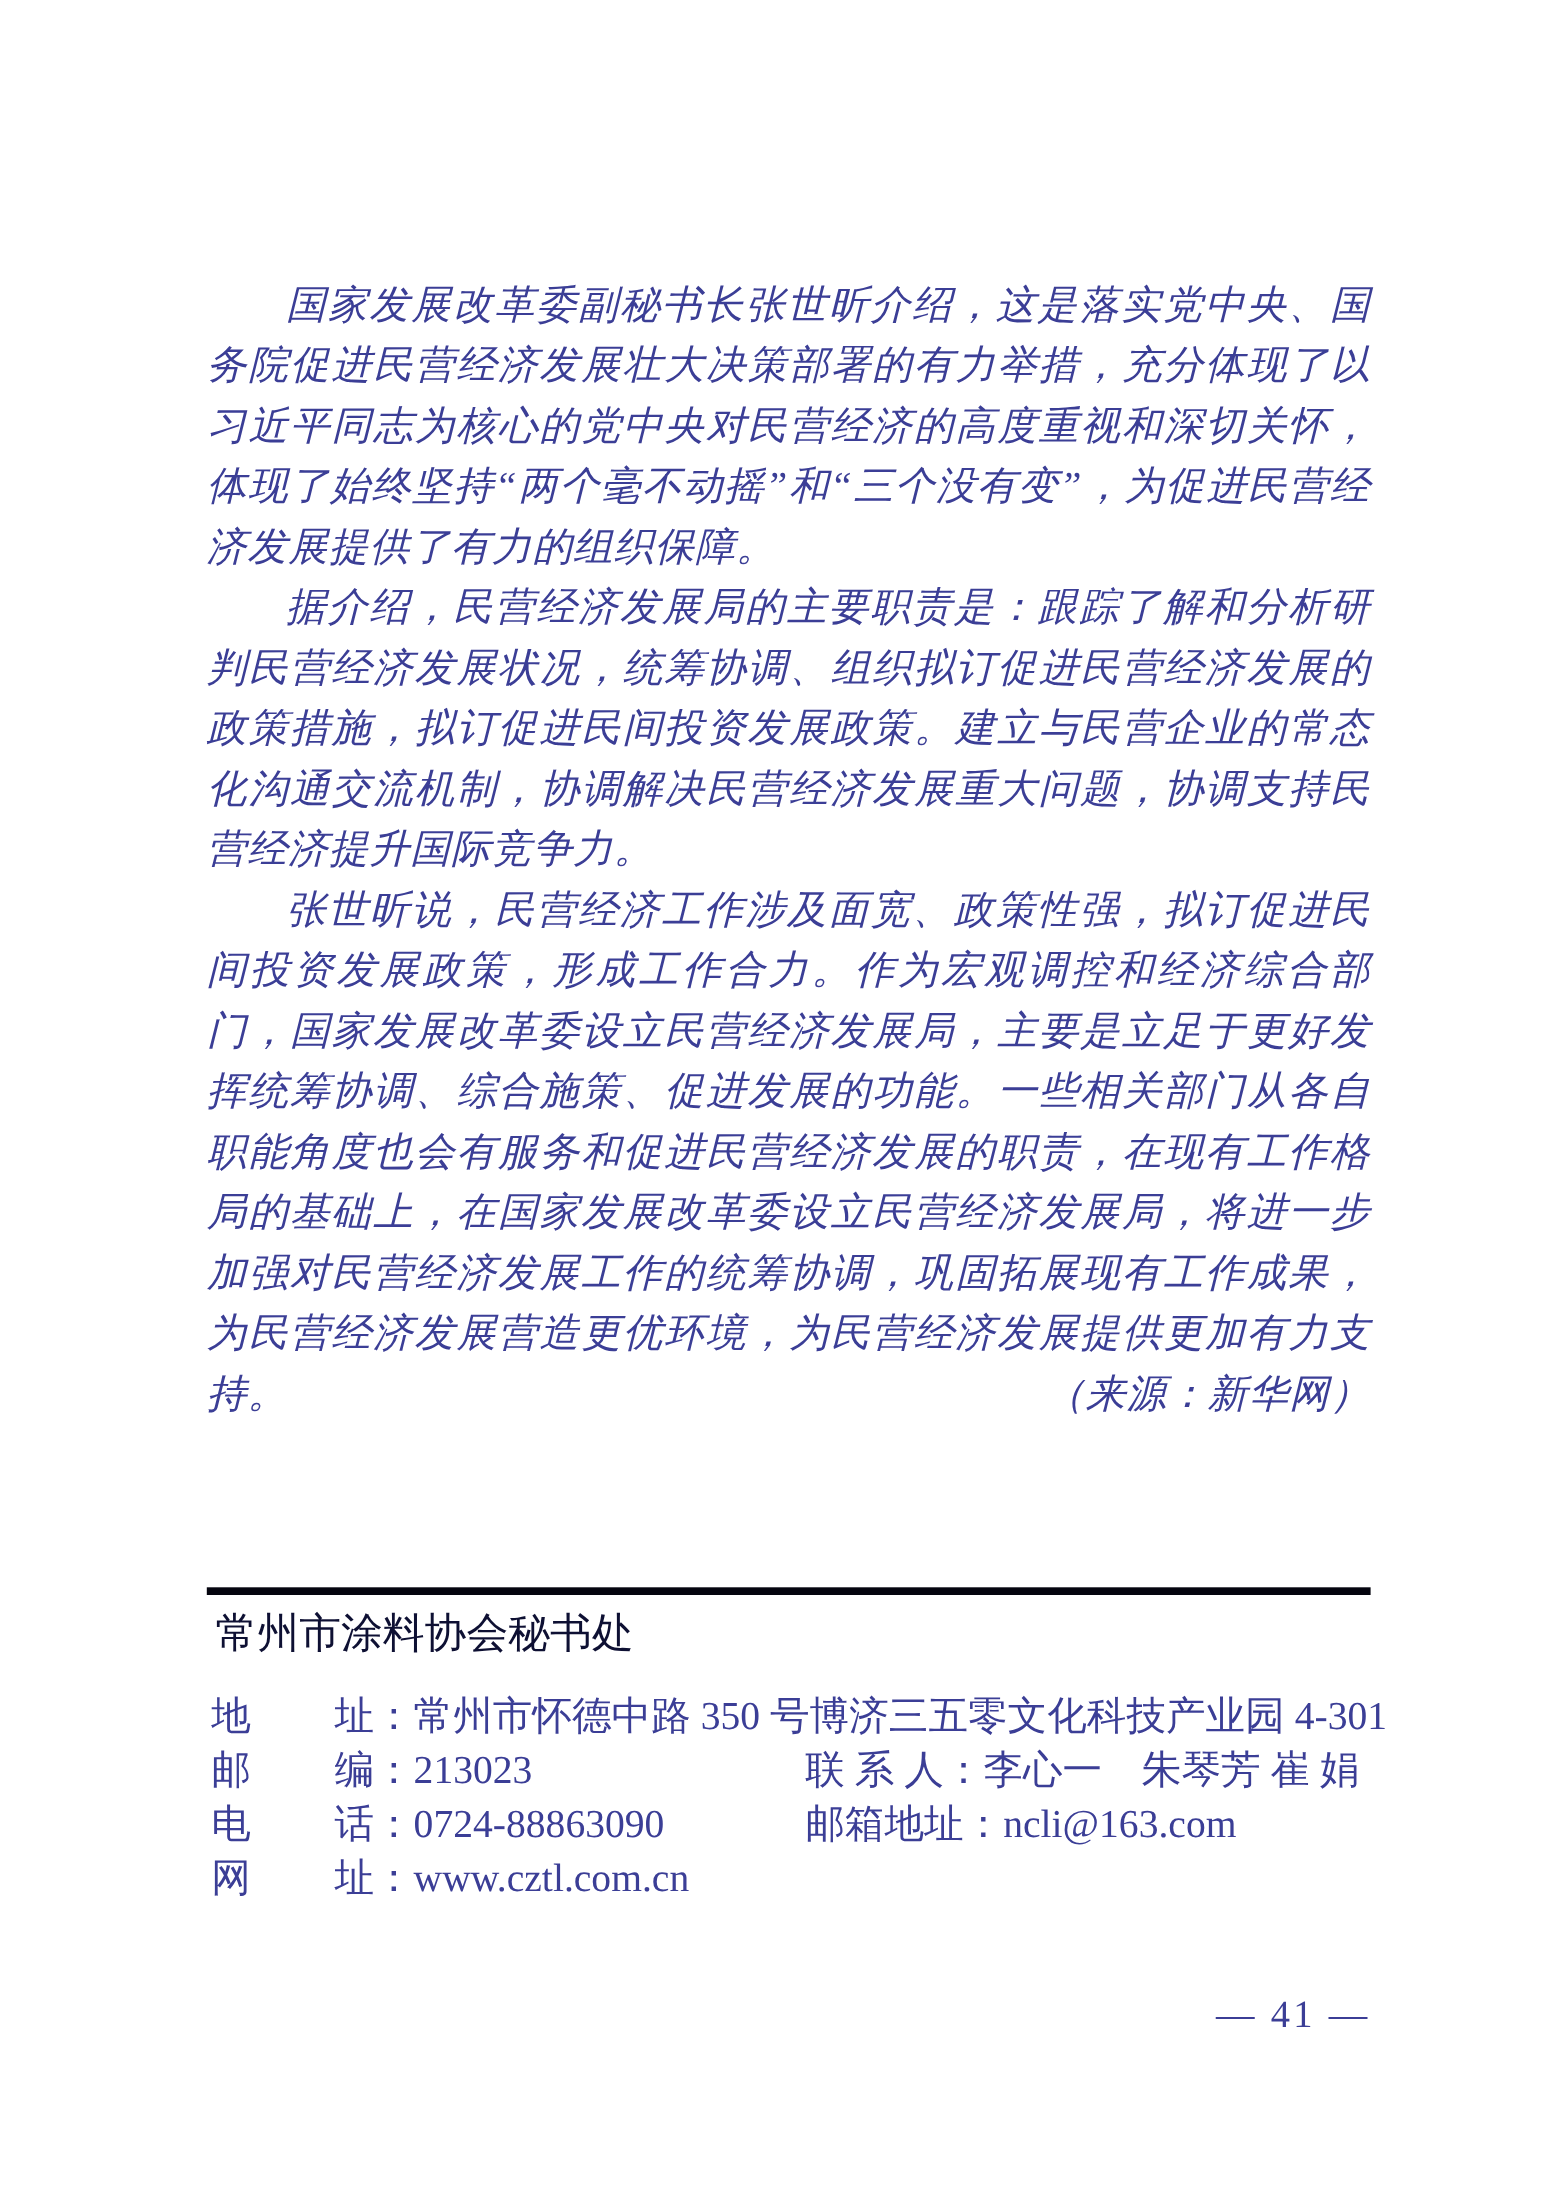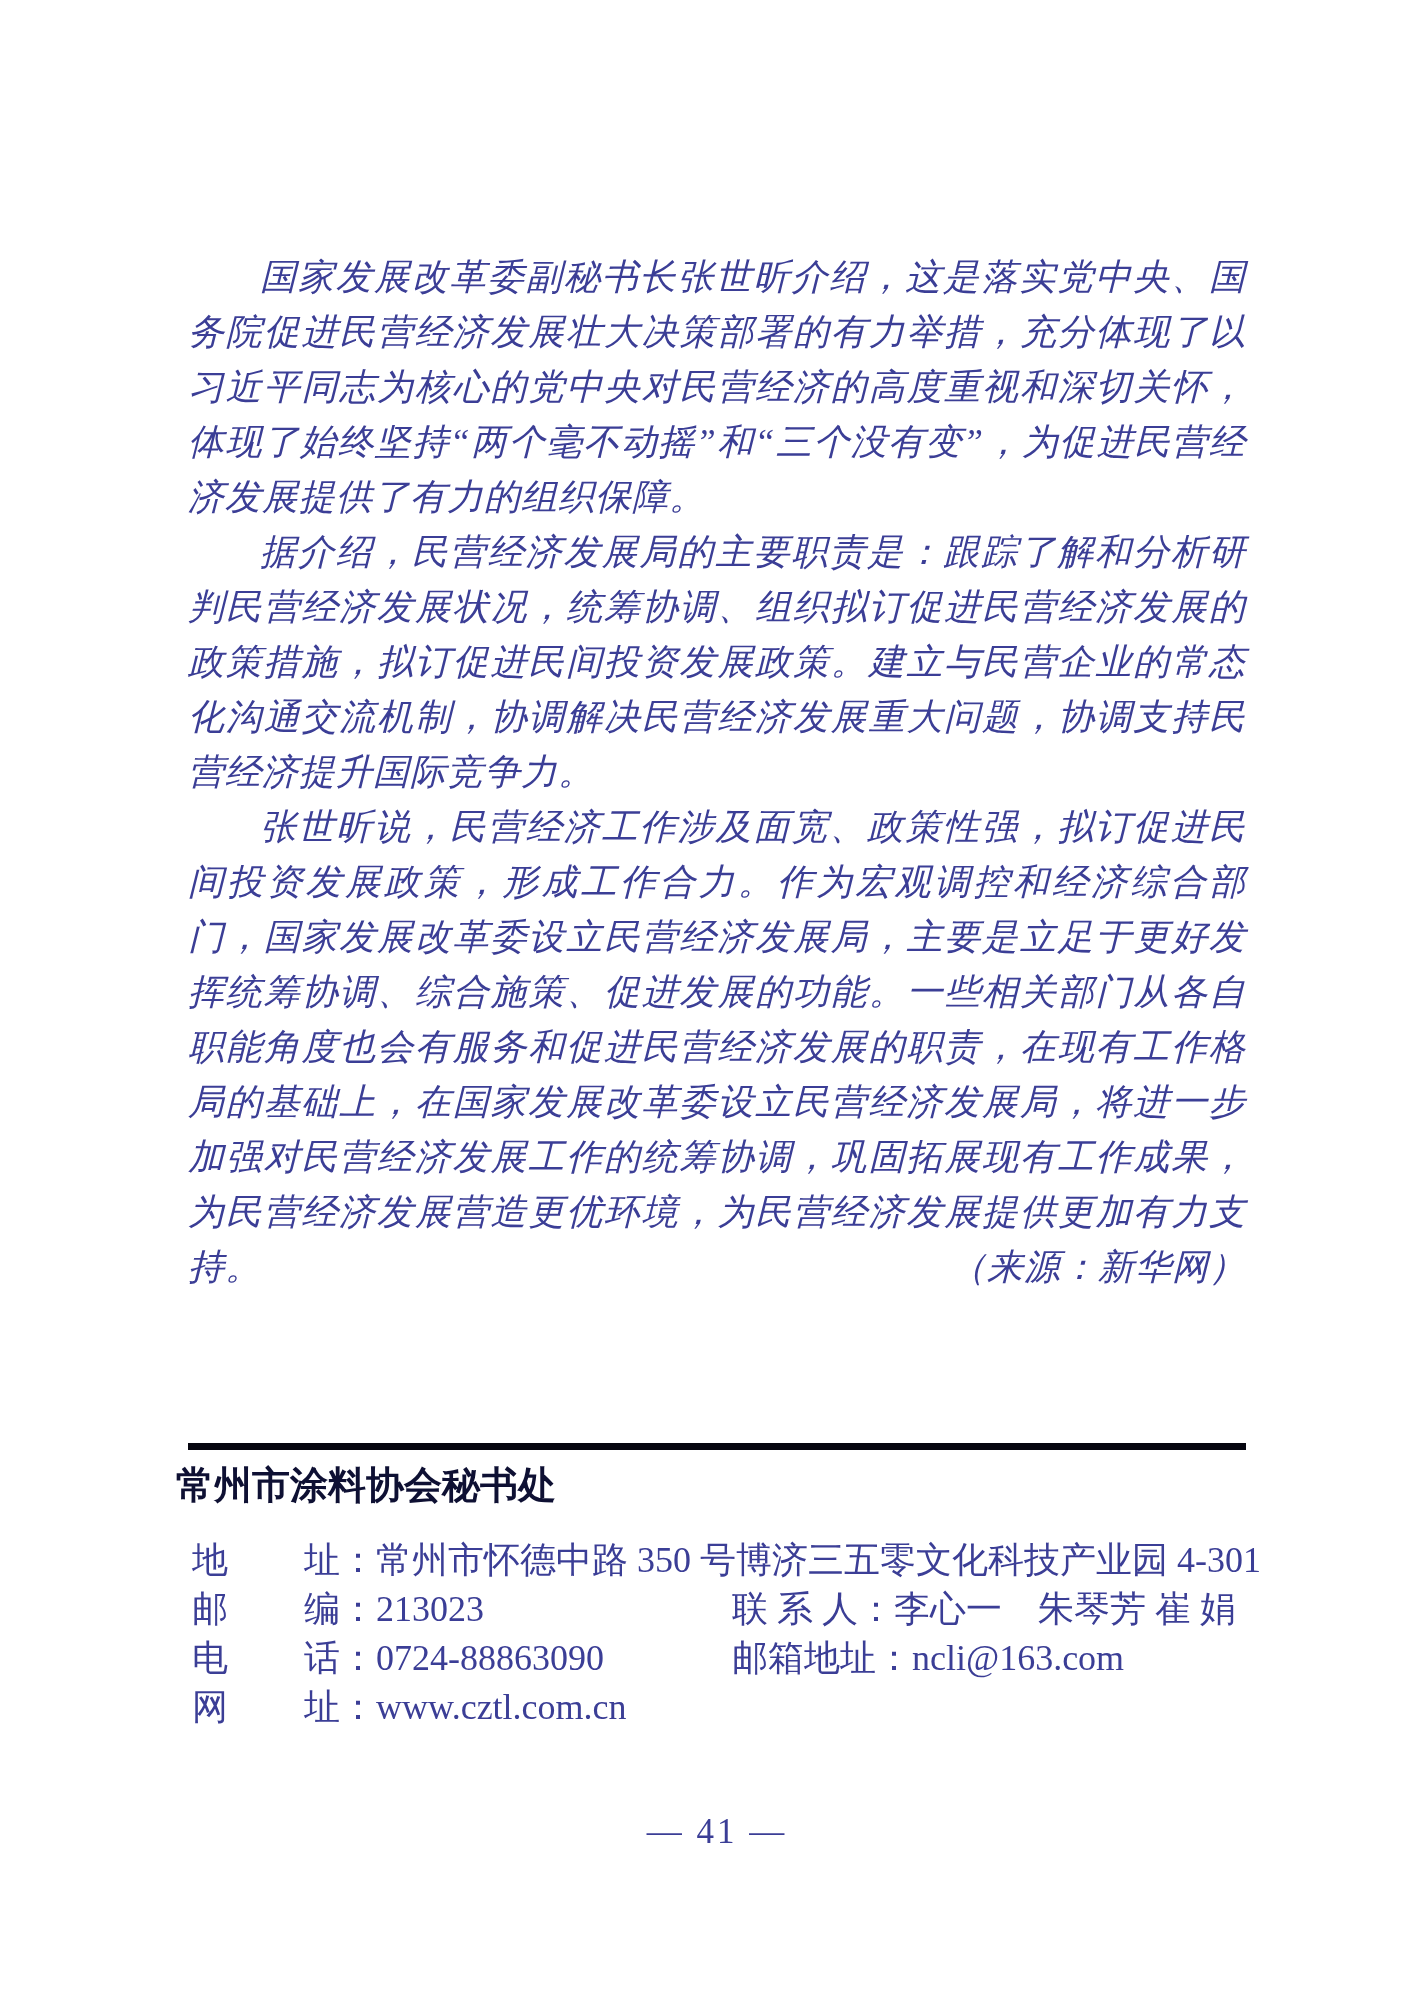--- a/index.html
+++ b/index.html
@@ -33,24 +33,24 @@
   .src{
     float:right;
     text-indent:0;
   }
   .rule{
     position:absolute;left:188px;top:1443px;
     width:1058px;height:7px;
     background:var(--rule);
   }
   .org{
-    position:absolute;left:176px;top:1462px;
+    position:absolute;left:196px;top:1462px;
     margin:0;
     font-family:"Liberation Sans","DejaVu Sans",sans-serif;
-    font-weight:700;
+    font-weight:400;
     font-size:38px;
     line-height:46px;
     color:var(--heading-text);
   }
   .contacts{
     position:absolute;left:192px;top:1536px;width:1056px;
     font-size:36px;
     line-height:49px;
     color:var(--body-text);
   }
@@ -64,21 +64,21 @@
     flex:0 0 auto;
   }
   .lbl{
     display:inline-flex;
     justify-content:space-between;
     width:184px;
   }
   .c-right{flex:0 0 auto;}
   .pageno{
     position:absolute;left:188px;top:1812px;width:1058px;
-    text-align:center;
+    text-align:right;
     font-size:35px;
     color:var(--body-text);
     letter-spacing:3px;
   }
 </style>
 </head>
 <body>
 
 <div class="page">
 

